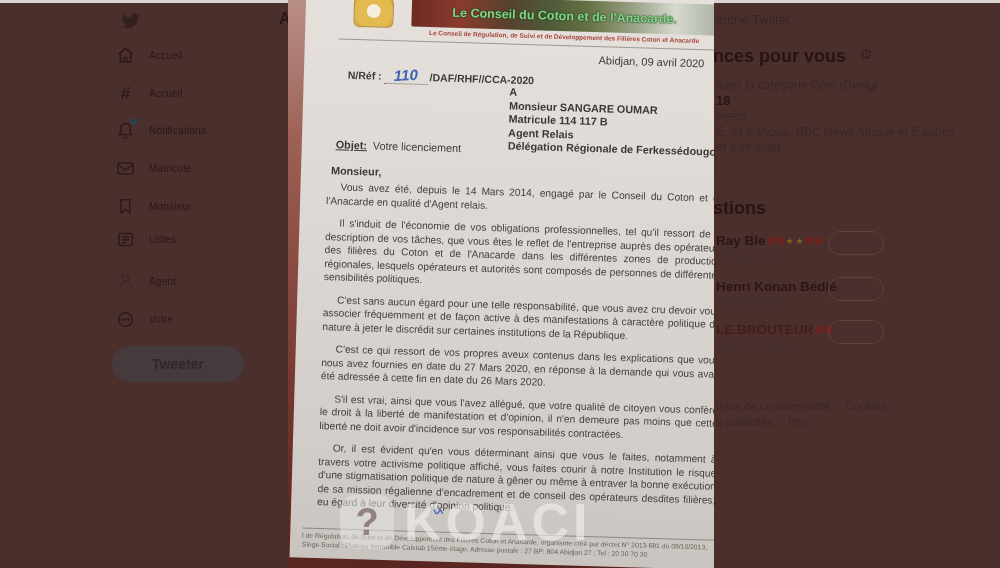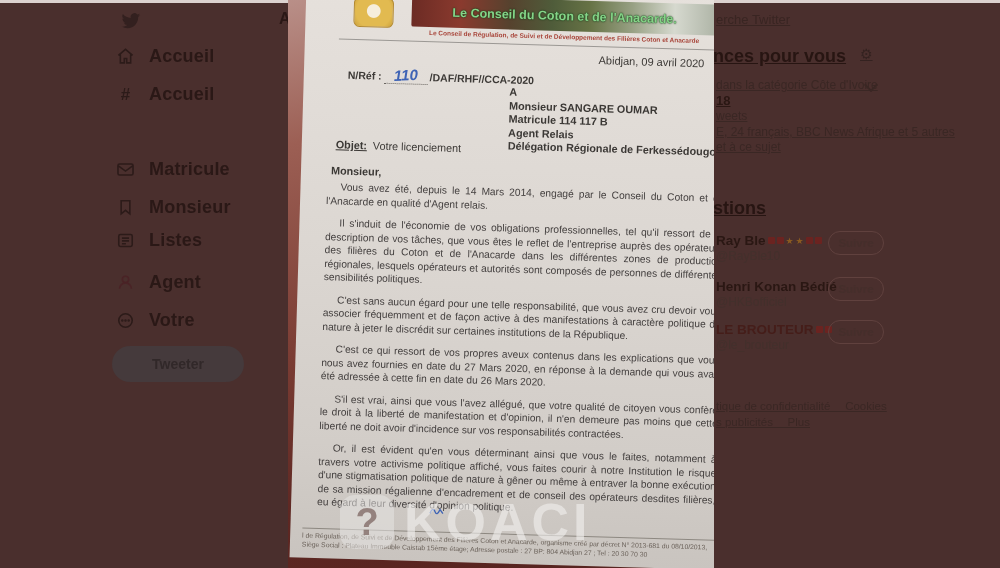--- a/index.html
+++ b/index.html
@@ -6,32 +6,32 @@
   #page{position:relative;width:1000px;height:568px;overflow:hidden;
         background:#4a2f2d;font-family:"Liberation Sans",sans-serif;}
   #top-strip{position:absolute;left:0;top:0;width:1000px;height:3px;background:#dcd2cf;z-index:1;}
 
   
   .nav{position:absolute;left:0;top:0;width:288px;height:568px;z-index:2;}
   .bird{position:absolute;left:121px;top:11px;width:20px;height:20px;color:#33201f;}
   .nav-item{position:absolute;left:116px;display:flex;align-items:center;gap:14px;
             color:#2a1816;cursor:pointer;}
   .nav-item .ic{width:19px;height:19px;color:#2c1b19;position:relative;flex:0 0 19px;}
-  .nav-item .lbl{font-size:18px;font-weight:700;letter-spacing:.2px;}
+  .nav-item .lbl{font-size:10px;font-weight:400;letter-spacing:.2px;}
   .hash-glyph{font-size:17px;font-weight:700;line-height:19px;text-align:center;}
   .badge{position:absolute;right:-2px;top:-3px;width:7px;height:7px;border-radius:50%;
          background:#31404f;}
   .tweet-btn{position:absolute;left:112px;top:346px;width:132px;height:36px;border-radius:18px;
              background:#453a3c;color:#312829;font-size:14px;font-weight:700;
              display:flex;align-items:center;justify-content:center;cursor:pointer;}
   .frag-a{position:absolute;left:279px;top:10px;font-size:16px;font-weight:800;color:#2a1715;z-index:2;}
 
   
   .rail{position:absolute;left:0;top:0;width:1000px;height:568px;z-index:3;color:#2a1815;}
-  .rail .t{position:absolute;white-space:nowrap;text-decoration:underline;}
+  .rail .t{position:absolute;white-space:nowrap;}
   .search-frag{left:716px;top:12px;font-size:13px;color:#392522;}
   .trends-title{left:713px;top:46px;font-size:18px;font-weight:800;color:#271512;}
   .gear{left:860px;top:46px;font-size:14px;color:#342220;}
   .trend-cat{left:716px;top:78px;font-size:12px;color:#3a2724;}
   .chev{position:absolute;left:866px;top:80px;width:8px;height:8px;border-right:2px solid #3a2724;
         border-bottom:2px solid #3a2724;transform:rotate(45deg);}
   .trend-topic{left:716px;top:93px;font-size:13px;font-weight:800;color:#2a1713;}
   .trend-count{left:716px;top:109px;font-size:12px;color:#3a2724;}
   .trend-detail{left:716px;top:125px;font-size:12px;color:#3a2724;}
   .trend-extra{left:716px;top:140px;font-size:12px;color:#3a2724;}
@@ -100,20 +100,29 @@
     <div class="nav-item" style="top:46px">
       <svg class="ic" viewBox="0 0 24 24" fill="none" stroke="currentColor" stroke-width="2">
           <path d="M3 10.5 12 3l9 7.5M5.5 9.5V20h5v-5.5h3V20h5V9.5"></path>
         </svg>
       <span class="lbl">Accueil</span>
     </div>
     <div class="nav-item" style="top:84px">
       <span class="ic hash-glyph">#</span>
       <span class="lbl">Accueil</span>
     </div>
+    <div class="nav-item" style="top:121px">
+      <span class="ic">
+        <svg viewBox="0 0 24 24" fill="none" stroke="currentColor" stroke-width="2" width="19" height="19">
+            <path d="M12 3a6 6 0 0 0-6 6v4.5L4 17h16l-2-3.5V9a6 6 0 0 0-6-6zM10 20a2.2 2.2 0 0 0 4 0"></path>
+          </svg>
+        <span class="badge"></span>
+      </span>
+      <span class="lbl">Notifications</span>
+    </div>
     <div class="nav-item" style="top:159px">
       <svg class="ic" viewBox="0 0 24 24" fill="none" stroke="currentColor" stroke-width="2">
           <rect x="2.5" y="5" width="19" height="14" rx="2"></rect>
           <path d="m3 7.5 9 6.5 9-6.5"></path>
         </svg>
       <span class="lbl">Matricule</span>
     </div>
     <div class="nav-item" style="top:197px">
       <svg class="ic" viewBox="0 0 24 24" fill="none" stroke="currentColor" stroke-width="2">
           <path d="M6.5 3.5h11V20l-5.5-4.5L6.5 20z"></path>

